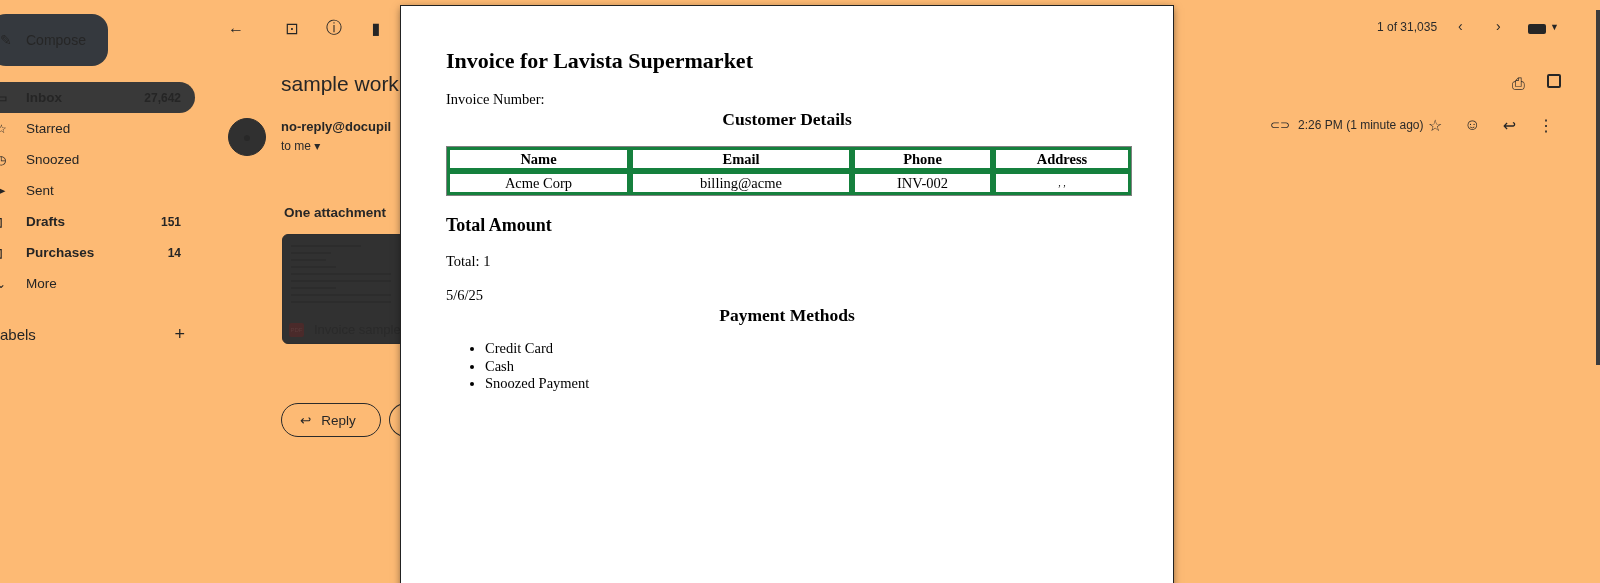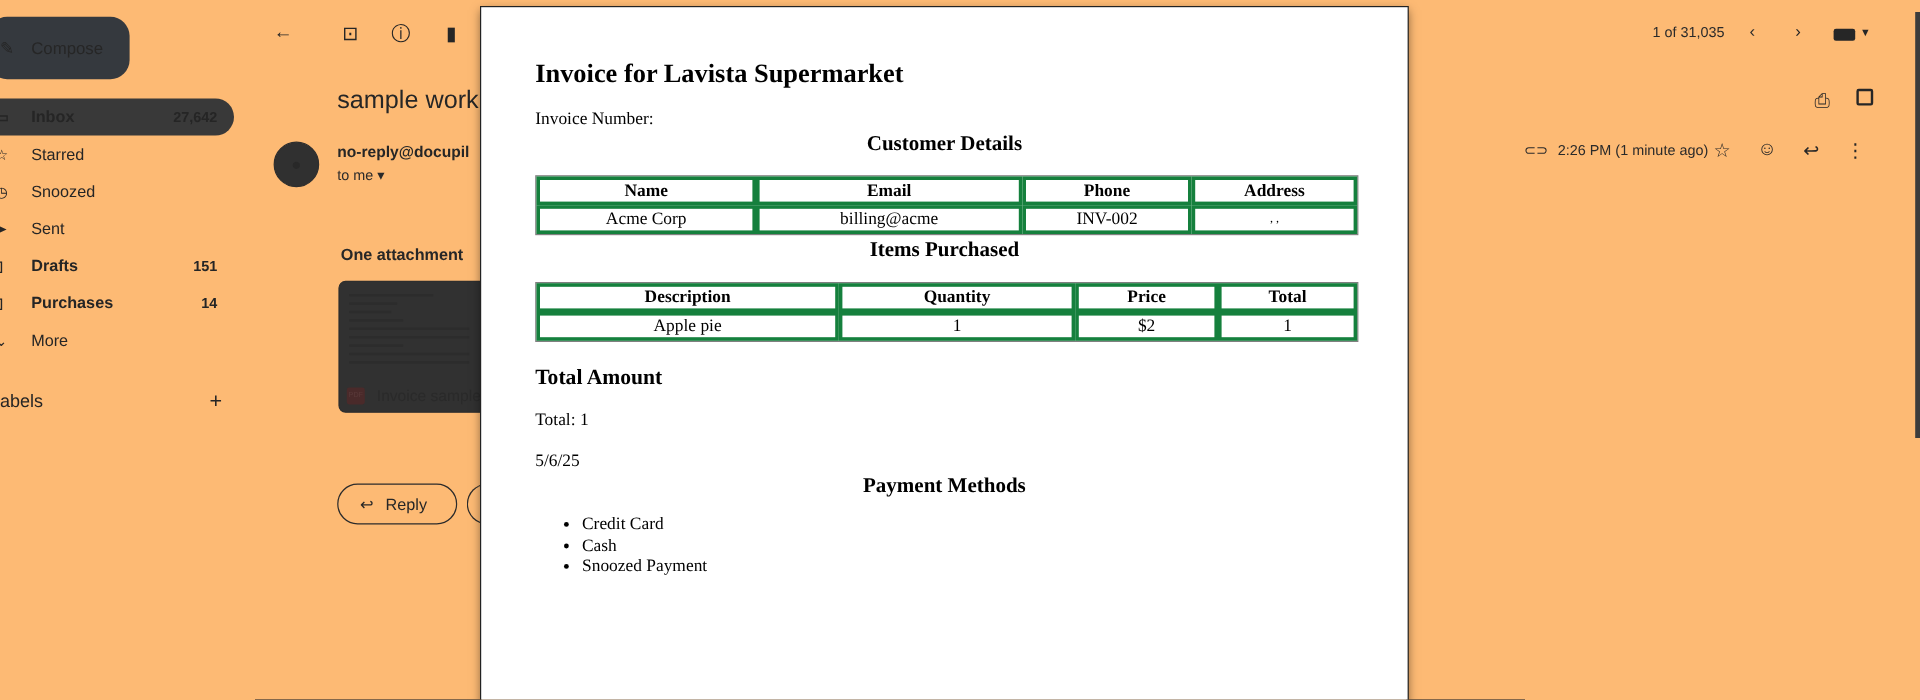--- a/index.html
+++ b/index.html
@@ -195,43 +195,20 @@
       </tr>
       <tr>
         <td>Acme Corp</td>
         <td>billing@acme</td>
         <td>INV-002</td>
         <td style="font-size:10px;vertical-align:bottom">, ,</td>
       </tr>
     </tbody>
       </table>
 
-    <h3>Items Purchased</h3>
-    <table>
-      <colgroup>
-          <col style="width:252px">
-          <col style="width:197px">
-          <col style="width:119px">
-          <col>
-        </colgroup>
-      <tbody>
-          <tr>
-        <th>Description</th>
-        <th>Quantity</th>
-        <th>Price</th>
-        <th>Total</th>
-      </tr>
-      <tr>
-        <td>Apple pie</td>
-        <td>1</td>
-        <td>$2</td>
-        <td>1</td>
-      </tr>
-    </tbody>
-      </table>
 
     <h2>Total Amount</h2>
     <p>Total: 1</p>
     <p>5/6/25</p>
     <h3>Payment Methods</h3>
     <ul>
       <li>Credit Card</li>
       <li>Cash</li>
       <li>Snoozed Payment</li>
     </ul>

